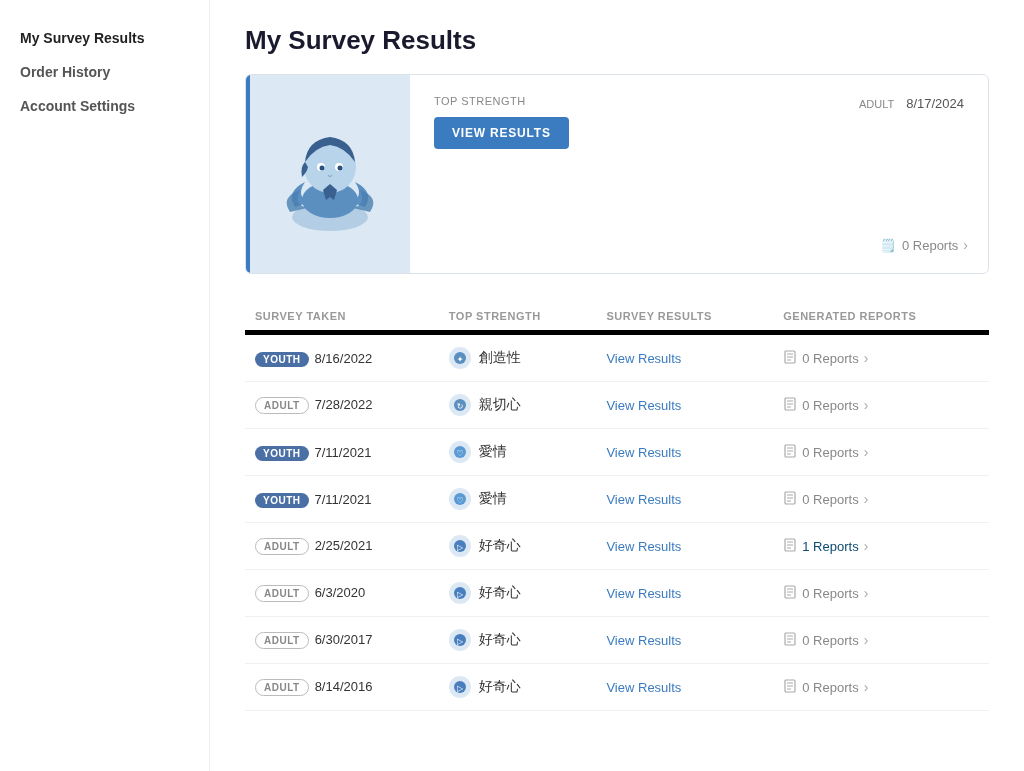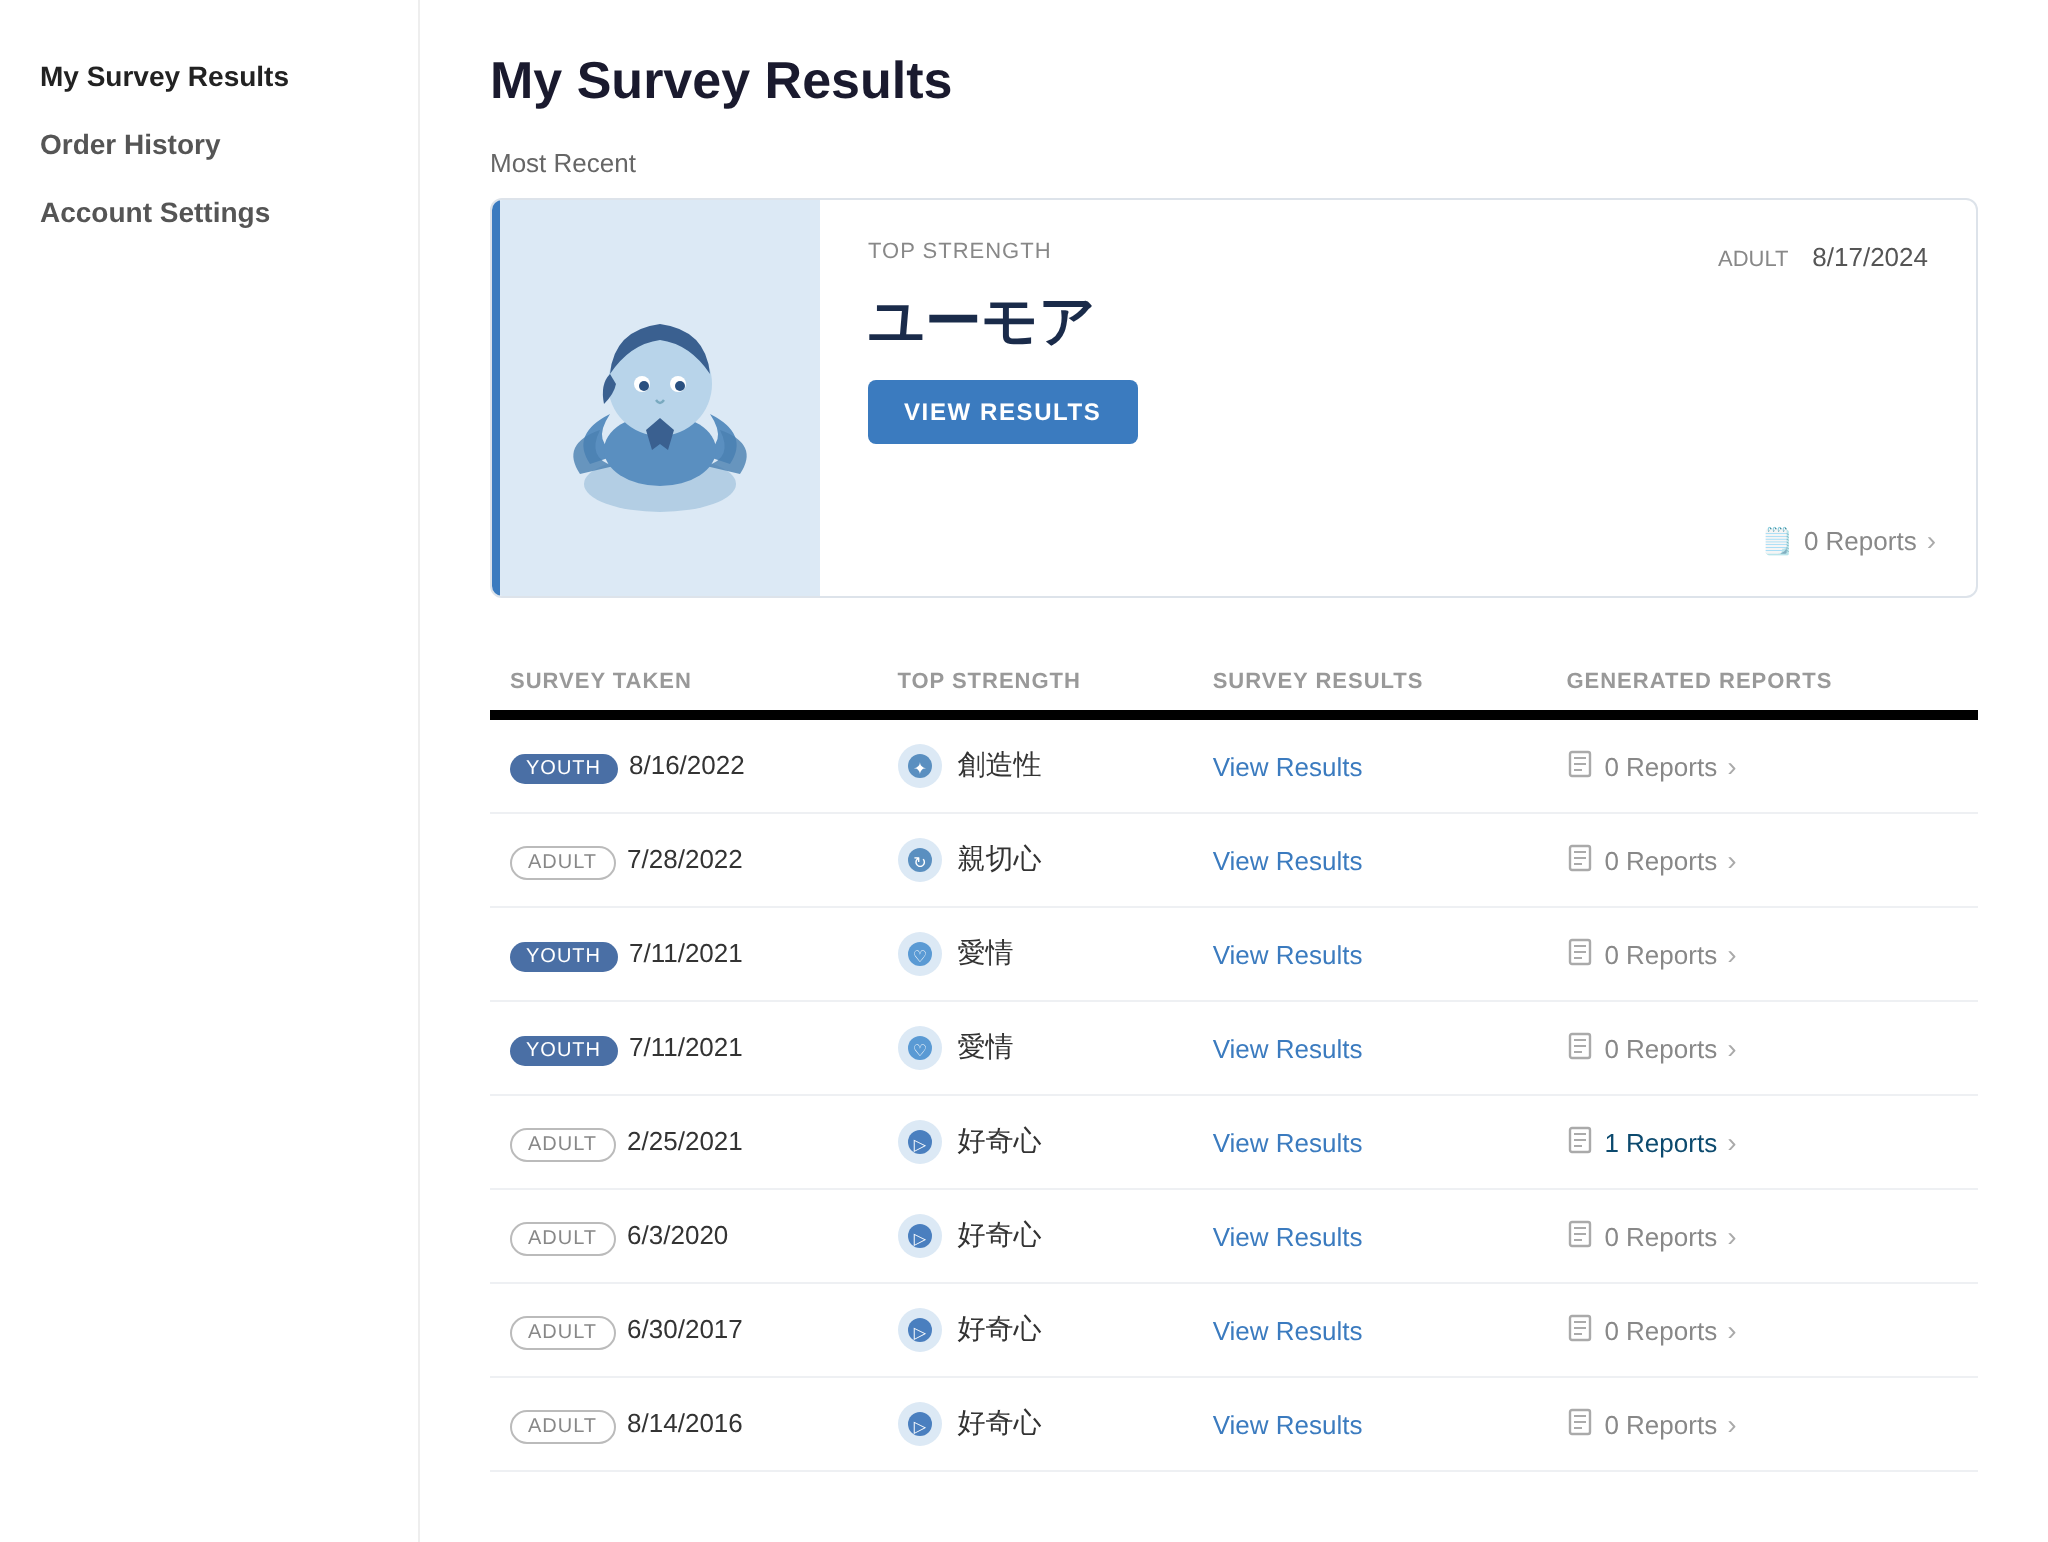--- a/index.html
+++ b/index.html
@@ -157,21 +157,21 @@
     }
     .survey-table td {
       padding: 12px 10px;
       vertical-align: middle;
     }
     .badge {
       display: inline-block;
       padding: 2px 8px;
       border-radius: 12px;
       font-size: 10px;
-      font-weight: 400;
+      font-weight: 700;
       letter-spacing: 0.5px;
       text-transform: uppercase;
       margin-right: 6px;
     }
     .badge-youth {
       background: #4a6fa5;
       color: #fff;
     }
     .badge-adult {
       background: transparent;
@@ -225,21 +225,20 @@
 
   <nav class="sidebar">
     <div class="sidebar-item active">My Survey Results</div>
     <div class="sidebar-item inactive">Order History</div>
     <div class="sidebar-item inactive">Account Settings</div>
   </nav>
 
   <main class="main">
     <h1 class="page-title">My Survey Results</h1>
 
-    <div class="section-label">Most Recent</div>
 
     <div class="featured-card">
       <div class="featured-card-accent"></div>
       <div class="featured-card-image">
 
         <svg width="110" height="125" viewBox="0 0 110 125">
 
           <ellipse cx="55" cy="105" rx="38" ry="14" fill="#8ab4d4" opacity="0.5"></ellipse>
           <path d="M20 95 Q10 80 30 70 Q20 85 35 90 Z" fill="#5a8fc0"></path>
           <path d="M90 95 Q100 80 80 70 Q90 85 75 90 Z" fill="#5a8fc0"></path>
@@ -265,21 +264,20 @@
         </svg>
       </div>
       <div class="featured-card-body">
         <div class="featured-card-meta">
           <span class="top-strength-label">TOP STRENGTH</span>
           <div>
             <span class="featured-date-type">ADULT</span>
             <span class="featured-date">8/17/2024</span>
           </div>
         </div>
-        <div class="featured-strength-title">ユーモア</div>
         <button class="view-results-btn">VIEW RESULTS</button>
         <div class="featured-reports">
           <span>🗒️</span>
           <span>0 Reports</span>
           <span class="chevron-right">›</span>
         </div>
       </div>
     </div>
 
     <table class="survey-table">

